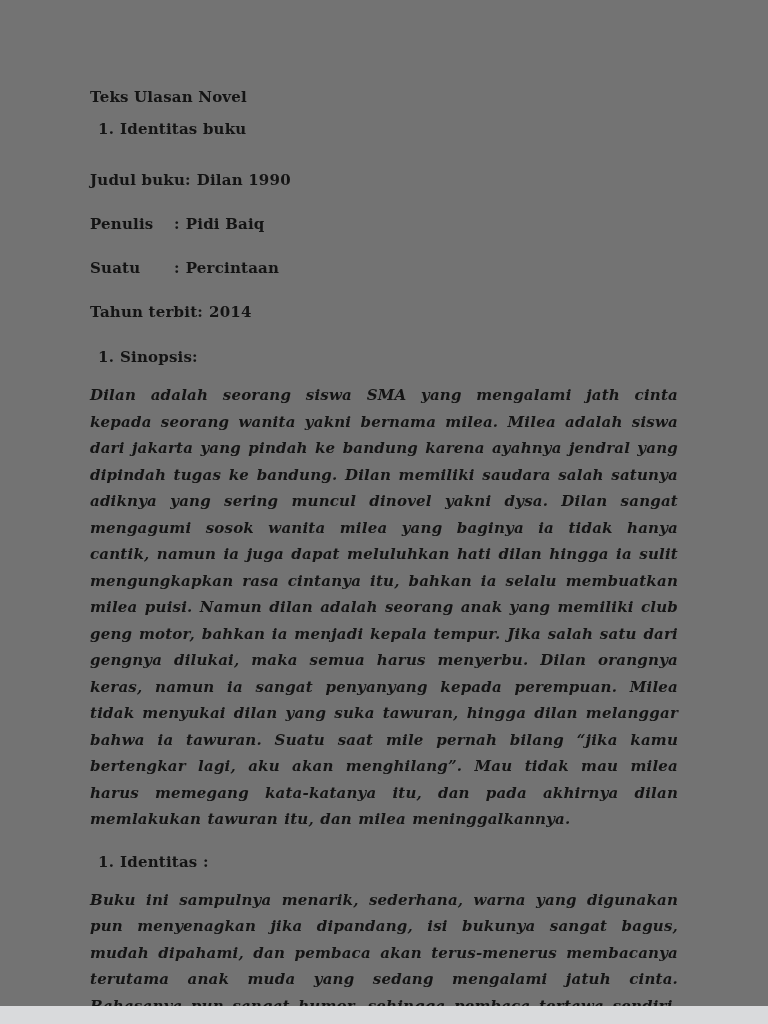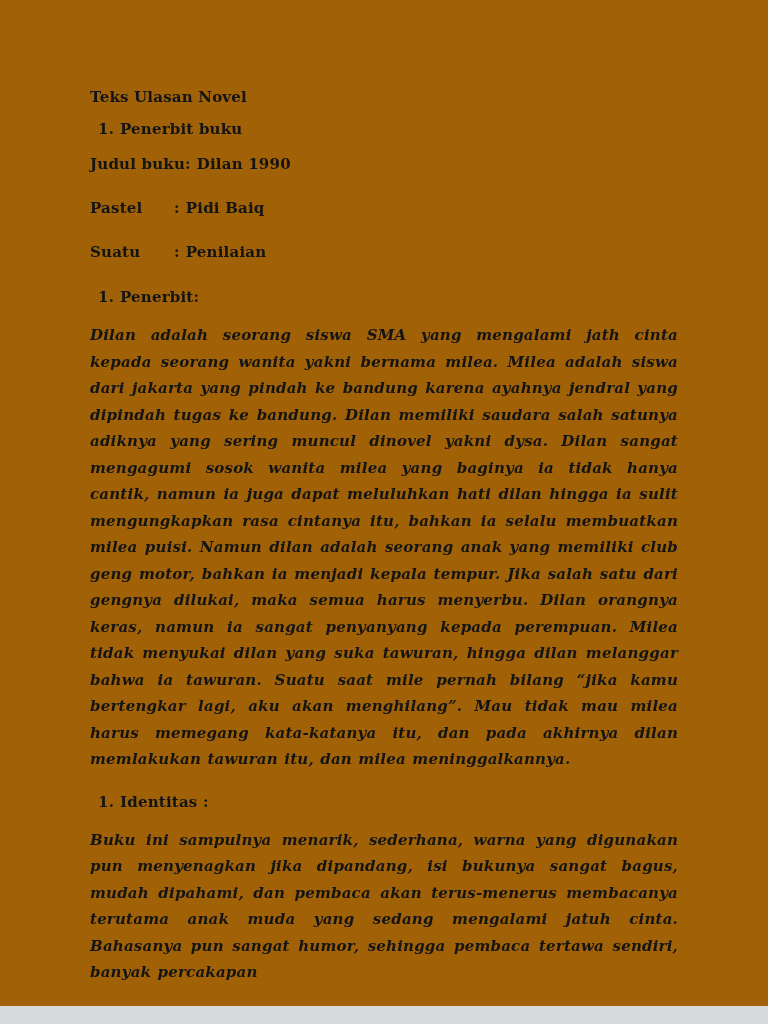--- a/index.html
+++ b/index.html
@@ -5,21 +5,21 @@
   html, body {
     margin: 0;
     padding: 0;
     background: #d9dadc;
     font-family: "DejaVu Serif", "Liberation Serif", serif;
   }
   .page {
     position: relative;
     width: 768px;
     height: 1006px;
-    background: #a16207;
+    background: #737373;
     box-sizing: border-box;
     padding: 88px 90px 0 90px;
     color: #141414;
     font-size: 15px;
     font-weight: 700;
     letter-spacing: 0.2px;
     overflow: hidden;
   }
   .title {
     font-size: 15px;
@@ -30,21 +30,21 @@
     display: flex;
     align-items: baseline;
     margin: 14px 0 0 8px;
   }
   .list-heading .num {
     display: inline-block;
     width: 22px;
     flex: 0 0 22px;
   }
   .identity {
-    margin-top: 18px;
+    margin-top: 34px;
   }
   .id-row {
     margin-bottom: 28px;
     line-height: 16px;
   }
   .id-row .id-label {
     display: inline-block;
     min-width: 84px;
   }
   .id-row .id-value {
@@ -62,38 +62,41 @@
 </style>
 </head>
 <body>
 
 <div class="page">
 
   <h1 class="title">Teks Ulasan Novel</h1>
 
   <div class="list-heading">
     <span class="num">1.</span>
-    <span class="heading-text">Penerbit buku</span>
+    <span class="heading-text">Identitas buku</span>
   </div>
 
   <div class="identity">
     <div class="id-row">
       <span class="id-label">Judul buku</span><span class="id-colon">:</span><span class="id-value">Dilan 1990</span>
     </div>
     <div class="id-row">
-      <span class="id-label">Pastel</span><span class="id-colon">:</span><span class="id-value">Pidi Baiq</span>
+      <span class="id-label">Penulis</span><span class="id-colon">:</span><span class="id-value">Pidi Baiq</span>
     </div>
     <div class="id-row">
-      <span class="id-label">Suatu</span><span class="id-colon">:</span><span class="id-value">Penilaian</span>
+      <span class="id-label">Suatu</span><span class="id-colon">:</span><span class="id-value">Percintaan</span>
+    </div>
+    <div class="id-row">
+      <span class="id-label">Tahun terbit</span><span class="id-colon">:</span><span class="id-value">2014</span>
     </div>
   </div>
 
   <div class="list-heading heading-sinopsis">
     <span class="num">1.</span>
-    <span class="heading-text">Penerbit:</span>
+    <span class="heading-text">Sinopsis:</span>
   </div>
 
   <p class="para">Dilan adalah seorang siswa SMA yang mengalami jath cinta kepada seorang wanita yakni bernama milea. Milea adalah siswa dari jakarta yang pindah ke bandung karena ayahnya jendral yang dipindah tugas ke bandung. Dilan memiliki saudara salah satunya adiknya yang sering muncul dinovel yakni dysa. Dilan sangat mengagumi sosok wanita milea yang baginya ia tidak hanya cantik, namun ia juga dapat meluluhkan hati dilan hingga ia sulit mengungkapkan rasa cintanya itu, bahkan ia selalu membuatkan milea puisi. Namun dilan adalah seorang anak yang memiliki club geng motor, bahkan ia menjadi kepala tempur. Jika salah satu dari gengnya dilukai, maka semua harus menyerbu. Dilan orangnya keras, namun ia sangat penyanyang kepada perempuan. Milea tidak menyukai dilan yang suka tawuran, hingga dilan melanggar bahwa ia tawuran. Suatu saat mile pernah bilang “jika kamu bertengkar lagi, aku akan menghilang”. Mau tidak mau milea harus memegang kata-katanya itu, dan pada akhirnya dilan memlakukan tawuran itu, dan milea meninggalkannya.</p>
 
   <div class="list-heading heading-penilaian">
     <span class="num">1.</span>
     <span class="heading-text">Identitas :</span>
   </div>
 
   <p class="para">Buku ini sampulnya menarik, sederhana, warna yang digunakan pun menyenagkan jika dipandang, isi bukunya sangat bagus, mudah dipahami, dan pembaca akan terus-menerus membacanya terutama anak muda yang sedang mengalami jatuh cinta. Bahasanya pun sangat humor, sehingga pembaca tertawa sendiri, banyak percakapan</p>

